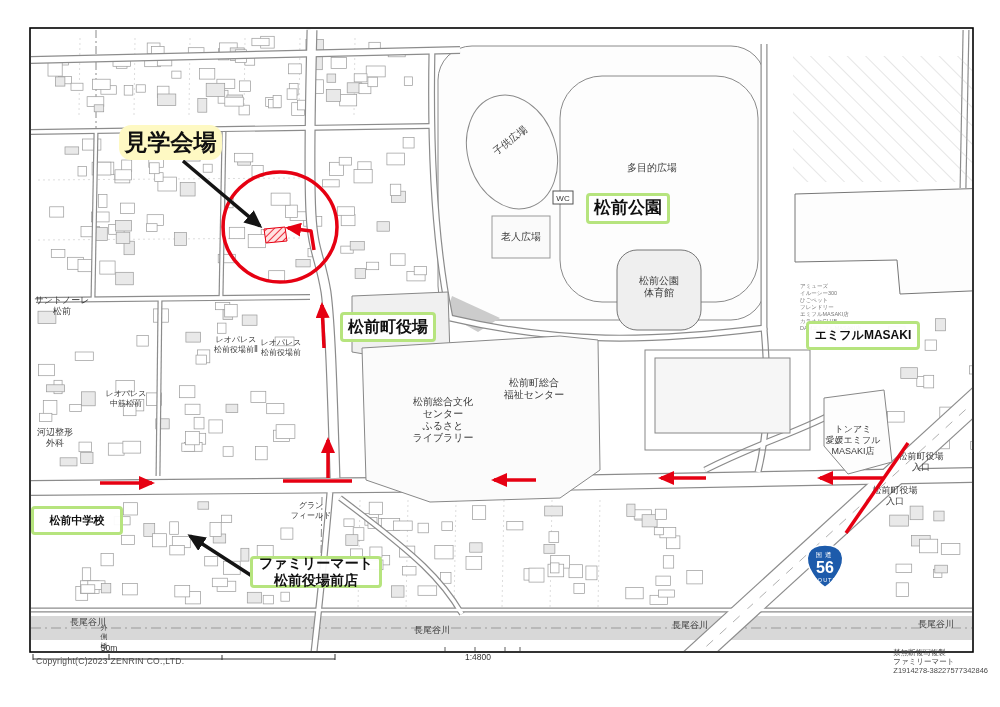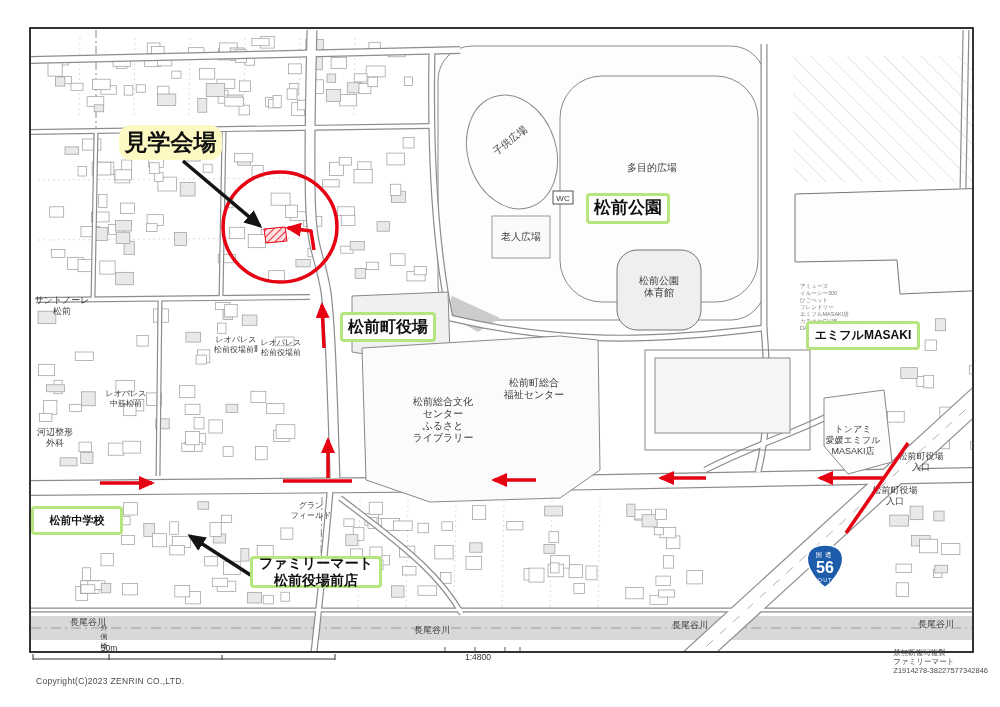--- a/index.html
+++ b/index.html
@@ -4,21 +4,21 @@
 <style>
   html,body{margin:0;padding:0;background:#fff;}
   .page{position:relative;width:1000px;height:707px;background:#fff;overflow:hidden;
         font-family:"Liberation Sans","DejaVu Sans",sans-serif;}
   #map-svg{position:absolute;left:0;top:0;}
   #labels-layer{position:absolute;left:0;top:0;width:1000px;height:707px;pointer-events:none;}
   .gl{position:absolute;display:flex;align-items:center;justify-content:center;text-align:center;
       font-weight:bold;color:#101010;line-height:1.18;white-space:pre-line;box-sizing:border-box;}
   .gl.solid{background:#fef9c3;border-radius:12px;}
   .gl.outline{background:rgba(255,255,255,.93);border:3px solid #b6e47e;border-radius:4px;}
-  .copyright{position:absolute;left:36px;top:676px;font-size:8.5px;color:#4a4a4a;letter-spacing:.3px;}
+  .copyright{position:absolute;left:36px;top:656px;font-size:8.5px;color:#4a4a4a;letter-spacing:.3px;}
   .footer-right{position:absolute;right:12px;top:648px;text-align:left;font-size:7.5px;color:#4a4a4a;line-height:1.2;}
   text{font-family:"Liberation Sans","DejaVu Sans",sans-serif;}
 </style>
 </head>
 <body>
 
 <div class="page">
   <svg id="map-svg" width="1000" height="707" viewBox="0 0 1000 707">
     <defs>
       <clipPath id="mapclip">

